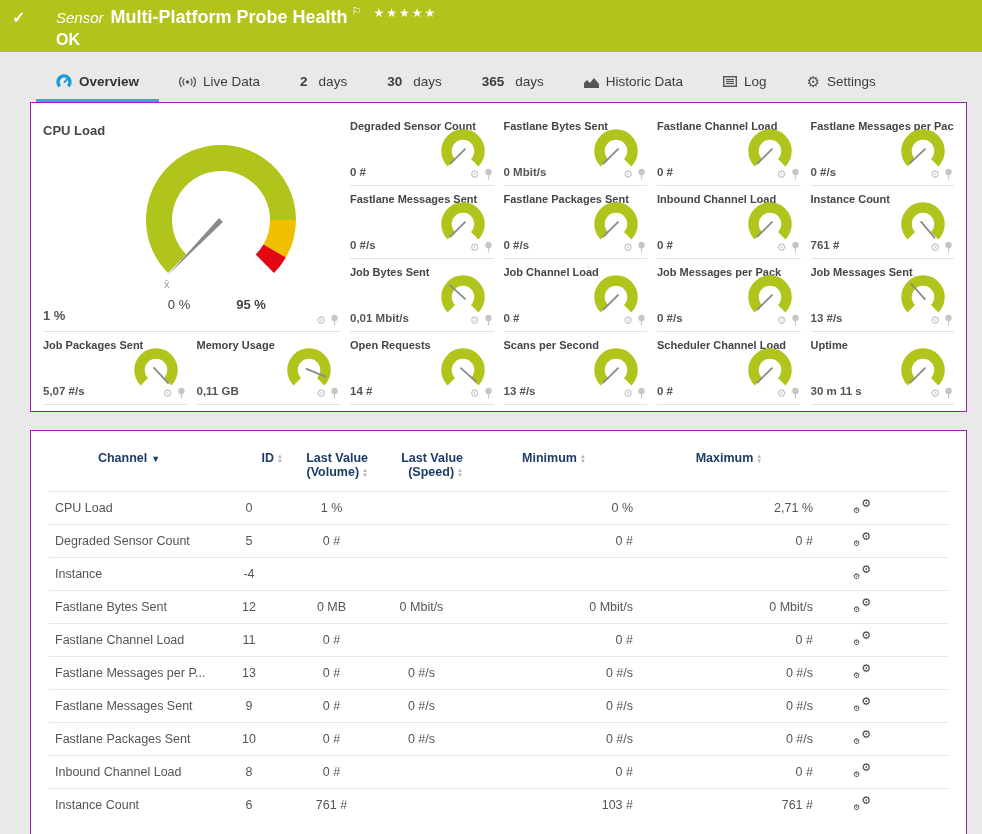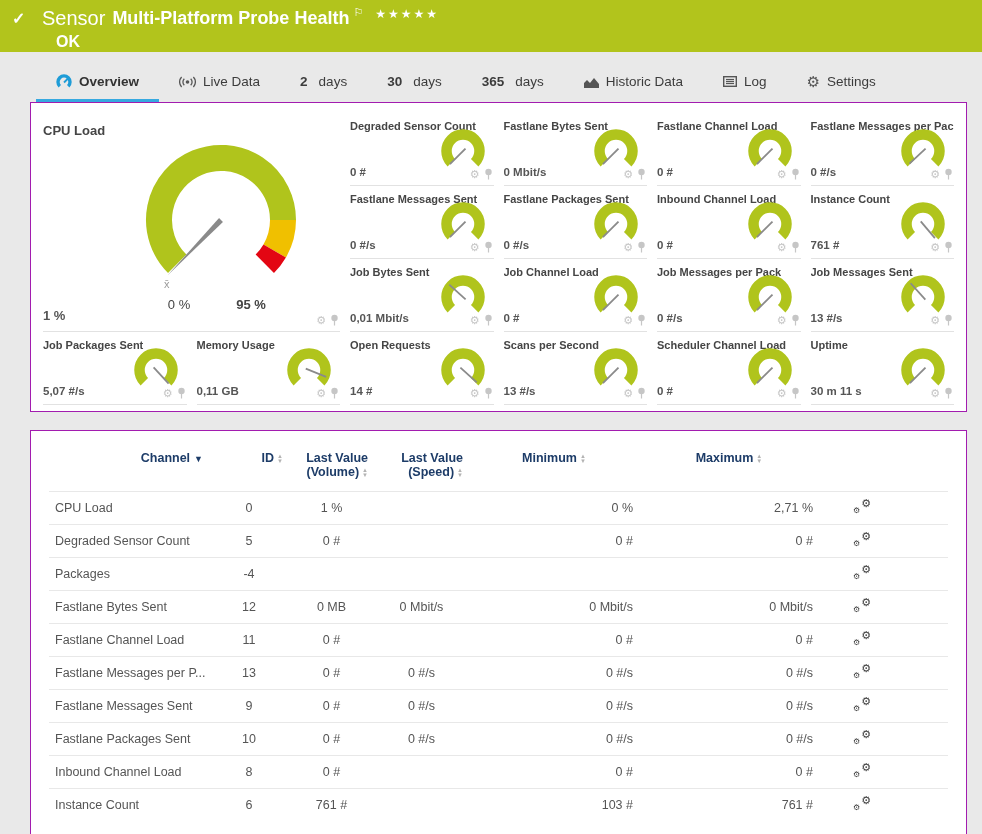--- a/index.html
+++ b/index.html
@@ -3,21 +3,21 @@
 <meta charset="utf-8">
 <style>
   * { margin:0; padding:0; box-sizing:border-box; }
   body { font-family:"Liberation Sans", sans-serif; background:#e9e9e9; color:#444; }
   .page { width:982px; height:834px; background:#e9e9e9; position:relative; overflow:hidden; }
 
   
   .topbar { height:52px; background:#b2c41c; color:#fff; padding:7px 0 0 12px; }
   .topbar-line { display:flex; align-items:center; }
   .check { font-size:16px; font-weight:bold; width:24px; }
-  .kind { font-size:20px; margin-left:6px; }
+  .kind { font-style:italic; font-size:15px; margin-left:20px; }
   .sensor-title { font-weight:bold; font-size:18px; margin-left:7px; }
   .flag { font-size:11px; position:relative; top:-6px; margin-left:4px; }
   .stars { font-size:12px; letter-spacing:2px; position:relative; top:-5px; margin-left:12px; }
   .ok { margin:3px 0 0 44px; font-weight:bold; font-size:16px; }
 
   
   .tabbar { height:50px; display:flex; align-items:flex-end; padding-left:36px; }
   .tab { display:flex; align-items:center; gap:7px; font-size:13.5px; color:#3c3c3c;
          padding:8px 20px 13px 20px; cursor:pointer; white-space:nowrap; }
   .tab.active { border-bottom:3px solid #36a9e0; padding-bottom:10px; font-weight:bold; color:#333; }
@@ -50,21 +50,21 @@
   .scale-label { position:absolute; width:44px; text-align:center; font-size:13px; color:#444; top:184px; }
   .scale-min { left:114px; } .scale-max { left:186px;font-weight:bold; }
   .cpu-value { position:absolute; left:0; bottom:8px; font-size:13px; font-weight:bold; color:#555; }
 
   
   table { width:100%; border-collapse:collapse; table-layout:fixed; }
   th { color:#1d3c68; font-size:12.5px; font-weight:bold; text-align:center; vertical-align:top;
        padding:10px 6px 12px 6px; }
   th .sort { display:inline-block; vertical-align:middle; margin-left:3px; color:#b3b3b3; }
   th .sort i { display:block; font-style:normal; font-size:6px; line-height:5px; }
-  th.col-channel { text-align:right; }
+  th.col-channel { text-align:center; }
   th.col-center { text-align:right; }
   .chan-arrow { color:#1d3c68; font-size:9px; margin-left:4px; }
   td { font-size:12.5px; color:#555; height:33px; padding:0 6px; border-top:1px solid #e8e8e8; }
   td.c-channel { text-align:left; white-space:nowrap; overflow:hidden; }
   td.c-center { text-align:center; }
   td.c-right { text-align:right; }
   td.c-action { text-align:left; }
   .gears { position:relative; display:inline-block; width:18px; height:15px; margin-left:28px; cursor:pointer; color:#3f3f3f; }
   .gears .g-big { position:absolute; right:0; top:-2px; font-size:11px; }
   .gears .g-small { position:absolute; left:0; bottom:-1px; font-size:8px; }
@@ -509,21 +509,21 @@
     <td class="c-right">0 #</td>
     <td class="c-right">0 #</td>
     <td class="c-action">
       <span class="gears">
         <span class="g-big">⚙</span><span class="g-small">⚙</span>
       </span>
     </td>
   </tr>
 
   <tr>
-    <td class="c-channel">Packages</td>
+    <td class="c-channel">Instance</td>
     <td class="c-center">-4</td>
     <td class="c-center"></td>
     <td class="c-center"></td>
     <td class="c-right"></td>
     <td class="c-right"></td>
     <td class="c-action">
       <span class="gears">
         <span class="g-big">⚙</span><span class="g-small">⚙</span>
       </span>
     </td>

